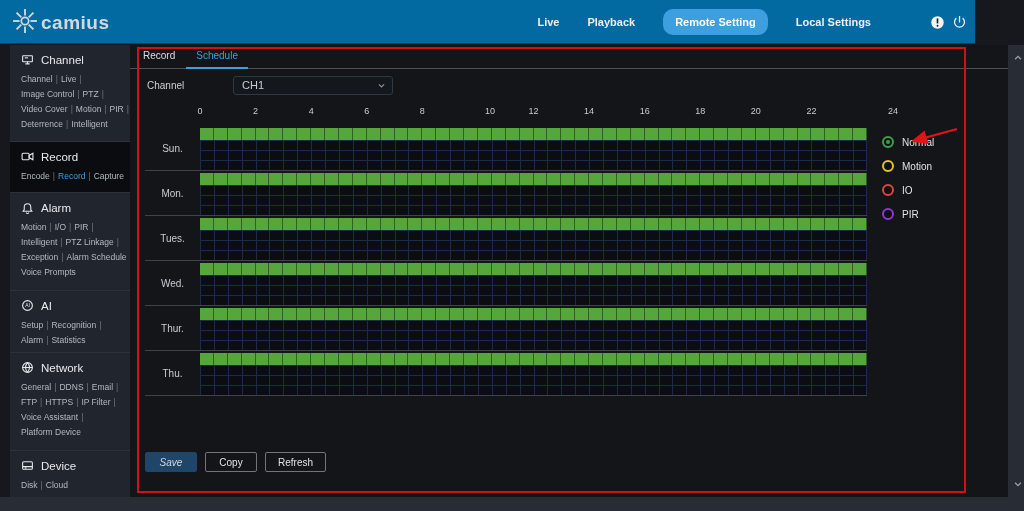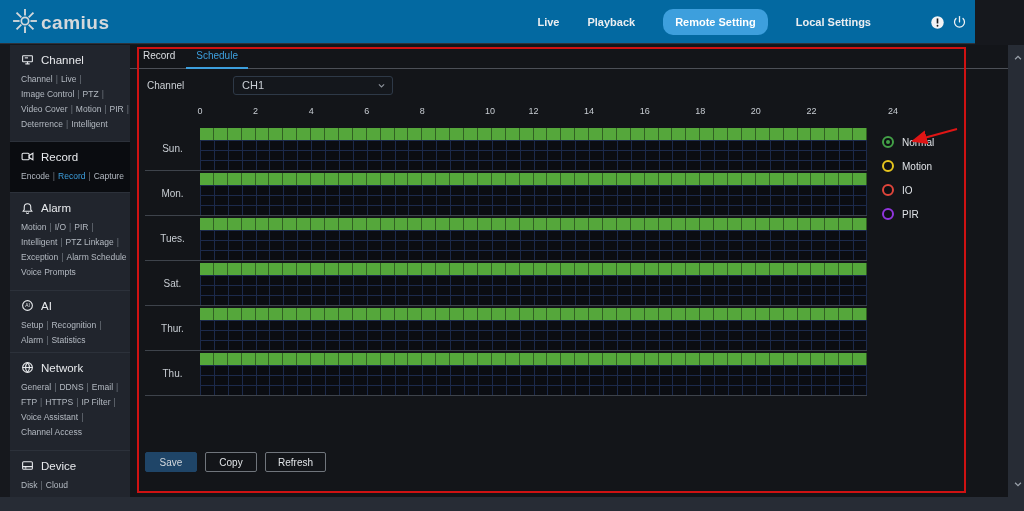--- a/index.html
+++ b/index.html
@@ -64,21 +64,21 @@
   
   .legend { position:absolute; left:752px; top:90px; display:flex; flex-direction:column; gap:10px; }
   .legend-item { display:flex; align-items:center; gap:8px; height:14px; cursor:pointer; }
   .radio { position:relative; width:12px; height:12px; border:2px solid #888; border-radius:50%; background:#0e1014; flex:0 0 auto; }
   .radio .dot { position:absolute; left:2px; top:2px; width:4px; height:4px; border-radius:50%; }
   .legend-label { font-size:10px; color:#dfe2e6; }
 
   
   .btn-row { position:absolute; left:15px; top:407px; display:flex; gap:8px; }
   .btn { font-family:"Liberation Sans", sans-serif; font-size:10px; height:20px; min-width:52px; padding:0 12px; border-radius:2px; cursor:pointer; background:transparent; border:1px solid #70757c; color:#e0e3e6; }
-  .btn.primary { background:#1f4568; border:1px solid #1f4568; color:#d3d8dd; }
+  .btn.primary { background:#1f4568; border:1px solid #1f4568; color:#d3d8dd;font-style:italic; }
 
   
   .v-scrollbar { position:absolute; left:1008px; top:45px; width:16px; height:466px; background:#272c35; }
   .h-scrollbar { position:absolute; left:0; top:497px; width:1024px; height:14px; background:#272c35; }
 
   
   .annot-rect { position:absolute; left:137px; top:47px; width:829px; height:446px; border:2px solid #cf1212; pointer-events:none; z-index:8; }
   .annot-arrow { position:absolute; left:0; top:0; width:1024px; height:511px; pointer-events:none; z-index:9; }
 </style>
 </head>
@@ -192,21 +192,21 @@
               <circle cx="12" cy="12" r="9"></circle>
               <path d="M3 12h18"></path>
               <path d="M12 3a13 13 0 0 1 0 18M12 3a13 13 0 0 0 0 18"></path>
             </svg>
           </span>
           <span>Network</span>
         </div>
         <div class="side-line"><span class="side-link">General</span><span class="pipe">|</span><span class="side-link">DDNS</span><span class="pipe">|</span><span class="side-link">Email</span><span class="pipe">|</span></div>
         <div class="side-line"><span class="side-link">FTP</span><span class="pipe">|</span><span class="side-link">HTTPS</span><span class="pipe">|</span><span class="side-link">IP Filter</span><span class="pipe">|</span></div>
         <div class="side-line"><span class="side-link">Voice Assistant</span><span class="pipe">|</span></div>
-        <div class="side-line"><span class="side-link">Channel Access</span></div>
+        <div class="side-line"><span class="side-link">Platform Device</span></div>
       </div>
       <div class="side-section s-device">
         <div class="side-title">
           <span class="icon">
             <svg viewBox="0 0 24 24" fill="none" stroke="currentColor" stroke-width="2">
               <rect x="3" y="5" width="18" height="14" rx="2"></rect>
               <path d="M3 14h18M7 16.5h3"></path>
             </svg>
           </span>
           <span>Device</span>
@@ -280,21 +280,21 @@
         <div class="day-block">
           <div class="day-label">Tues.</div>
           <div class="day-grid">
             <div class="bar-row">
               <div class="seg normal" style="left: 0%; width: 100%;"></div>
             </div>
             <div class="empty-grid"></div>
           </div>
         </div>
         <div class="day-block">
-          <div class="day-label">Sat.</div>
+          <div class="day-label">Wed.</div>
           <div class="day-grid">
             <div class="bar-row">
               <div class="seg normal" style="left: 0%; width: 100%;"></div>
             </div>
             <div class="empty-grid"></div>
           </div>
         </div>
         <div class="day-block">
           <div class="day-label">Thur.</div>
           <div class="day-grid">

